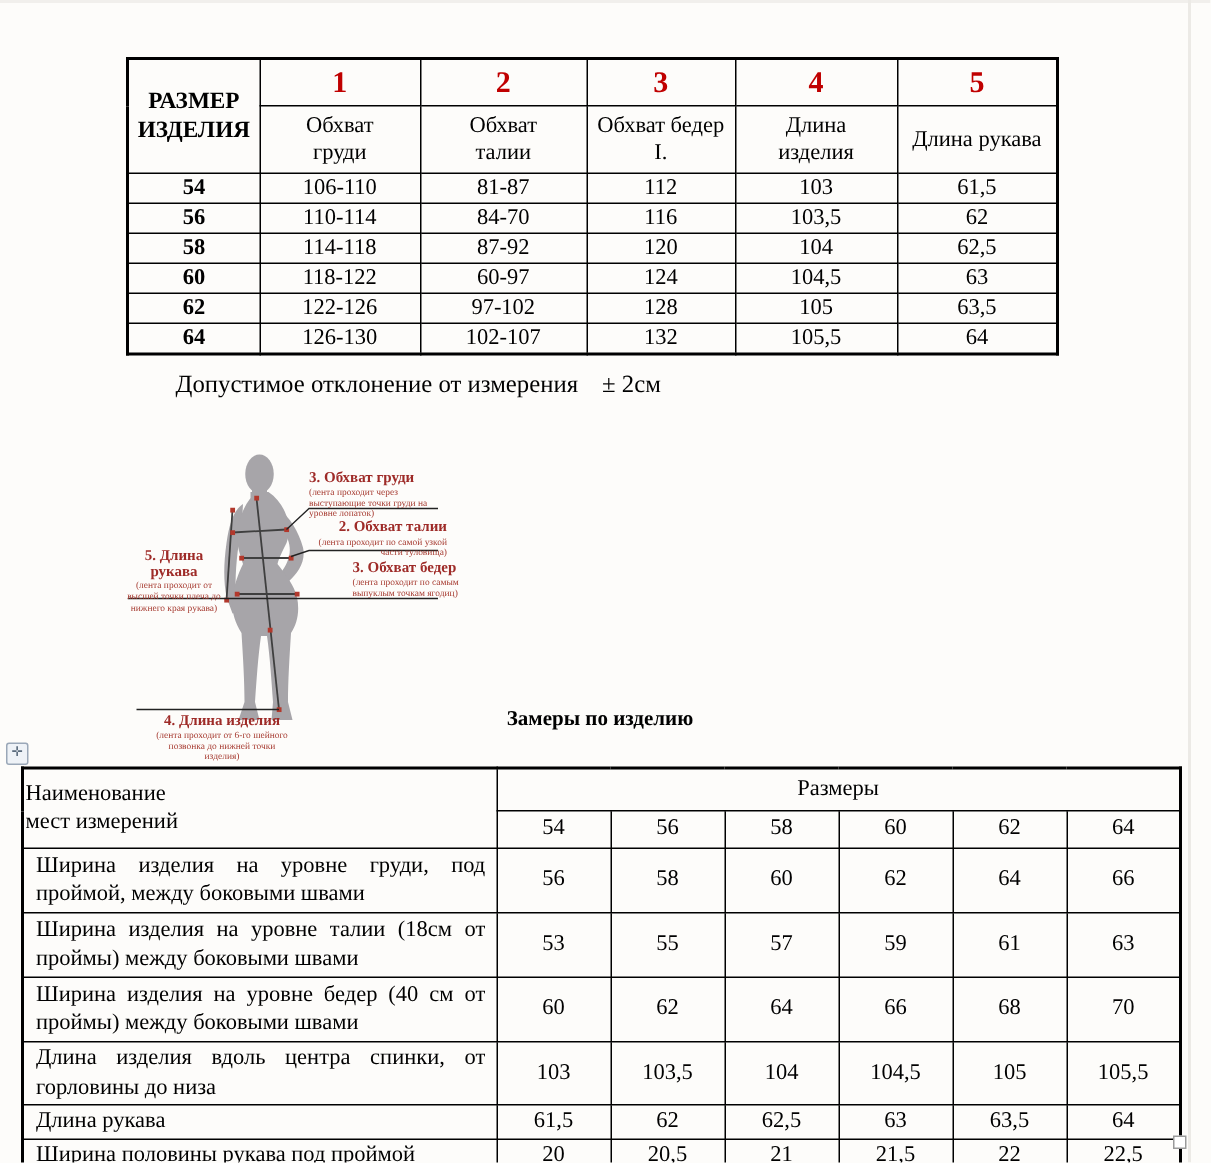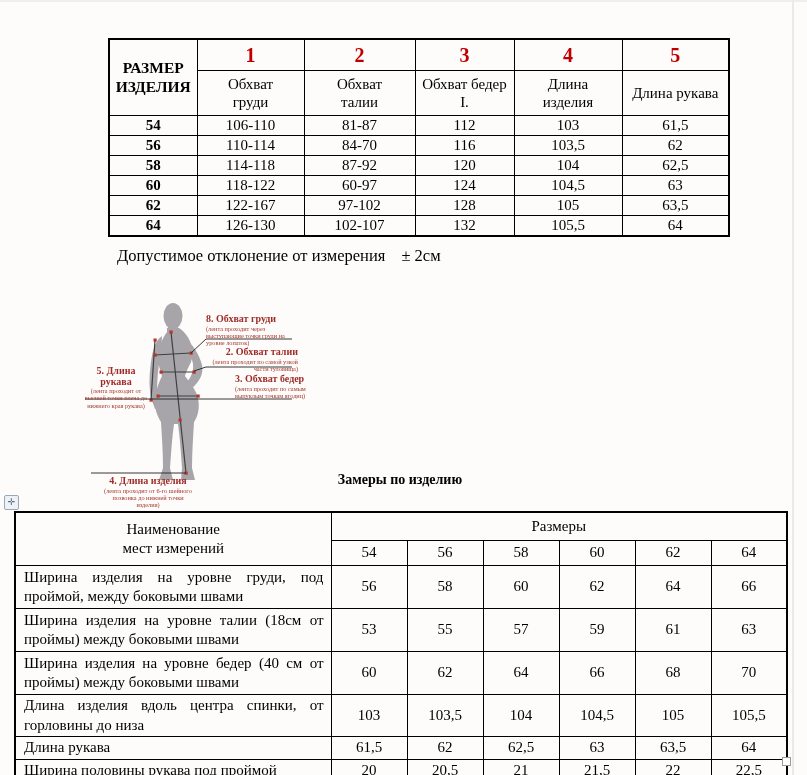--- a/index.html
+++ b/index.html
@@ -8,21 +8,21 @@
     background:#fdfcfa;
     font-family:"Liberation Serif","DejaVu Serif",serif;
     color:#000;
   }
   .edge-right{position:absolute;left:792px;top:0;width:2px;height:775px;background:#eceae6;}
   .edge-top{position:absolute;left:0;top:0;width:807px;height:2px;background:#f1efec;}
 
   
   table{border-collapse:collapse;}
   .size-table{
-    position:absolute;left:108px;top:38px;width:620px;
+    position:absolute;left:84px;top:38px;width:620px;
     border:2px solid #000;table-layout:fixed;
   }
   .size-table td{border:1px solid #000;text-align:center;vertical-align:middle;
     font-size:15px;line-height:1.22;padding:0 2px;}
   .size-table .corner{font-weight:bold;white-space:pre-line;font-size:15.5px;}
   .size-table .num{color:#c00000;font-weight:bold;font-size:20px;height:30px;}
   .size-table .colhead{white-space:pre-line;height:44px;}
   .size-table .szcell{font-weight:bold;}
   .size-table .drow td{height:19px;}
 
@@ -47,21 +47,21 @@
     position:absolute;left:14px;top:472px;width:772px;text-align:center;
     font-weight:bold;font-size:14px;
   }
 
   
   .meas-table{
     position:absolute;left:14px;top:511px;width:772px;
     border:2px solid #000;table-layout:fixed;
   }
   .meas-table td{border:1px solid #000;font-size:15px;line-height:1.3;vertical-align:middle;}
-  .meas-table .namehdr{text-align:center;white-space:pre-line;height:48px;}
+  .meas-table .namehdr{text-align:left;white-space:pre-line;height:48px;}
   .meas-table .sizeshdr{text-align:center;height:25px;}
   .meas-table .szhead{text-align:center;height:22px;}
   .meas-table .rname{text-align:justify;padding:1px 7px 1px 8px;margin-top:11px;}
   .meas-table .rval{text-align:center;}
   .meas-table .r2 td{height:40px;}
   .meas-table .r2s td{height:36px;}
   .meas-table .r1 td{height:19px;}
 
   
   .move-handle{
@@ -138,21 +138,21 @@
   <tr class="drow">
     <td class="szcell">60</td>
     <td>118-122</td>
     <td>60-97</td>
     <td>124</td>
     <td>104,5</td>
     <td>63</td>
   </tr>
   <tr class="drow">
     <td class="szcell">62</td>
-    <td>122-167</td>
+    <td>122-126</td>
     <td>97-102</td>
     <td>128</td>
     <td>105</td>
     <td>63,5</td>
   </tr>
   <tr class="drow">
     <td class="szcell">64</td>
     <td>126-130</td>
     <td>102-107</td>
     <td>132</td>
@@ -211,21 +211,21 @@
 
     <g stroke="#222" stroke-width="0.9">
       <polyline points="106,61 121,47 207,47" fill="none"></polyline>
       <polyline points="109,79 121,75 207,75" fill="none"></polyline>
       <line x1="0" y1="107" x2="207" y2="107"></line>
       <line x1="6" y1="181" x2="101" y2="181"></line>
     </g>
   </svg>
 
   <div class="flabel fl1">
-    <div class="fhead">8. Обхват груди</div>
+    <div class="fhead">3. Обхват груди</div>
     <div class="fcap">(лента проходит через выступающие точки груди на уровне лопаток)</div>
   </div>
   <div class="flabel fl2">
     <div class="fhead">2. Обхват талии</div>
     <div class="fcap">(лента проходит по самой узкой части туловища)</div>
   </div>
   <div class="flabel fl3">
     <div class="fhead">3. Обхват бедер</div>
     <div class="fcap">(лента проходит по самым выпуклым точкам ягодиц)</div>
   </div>

